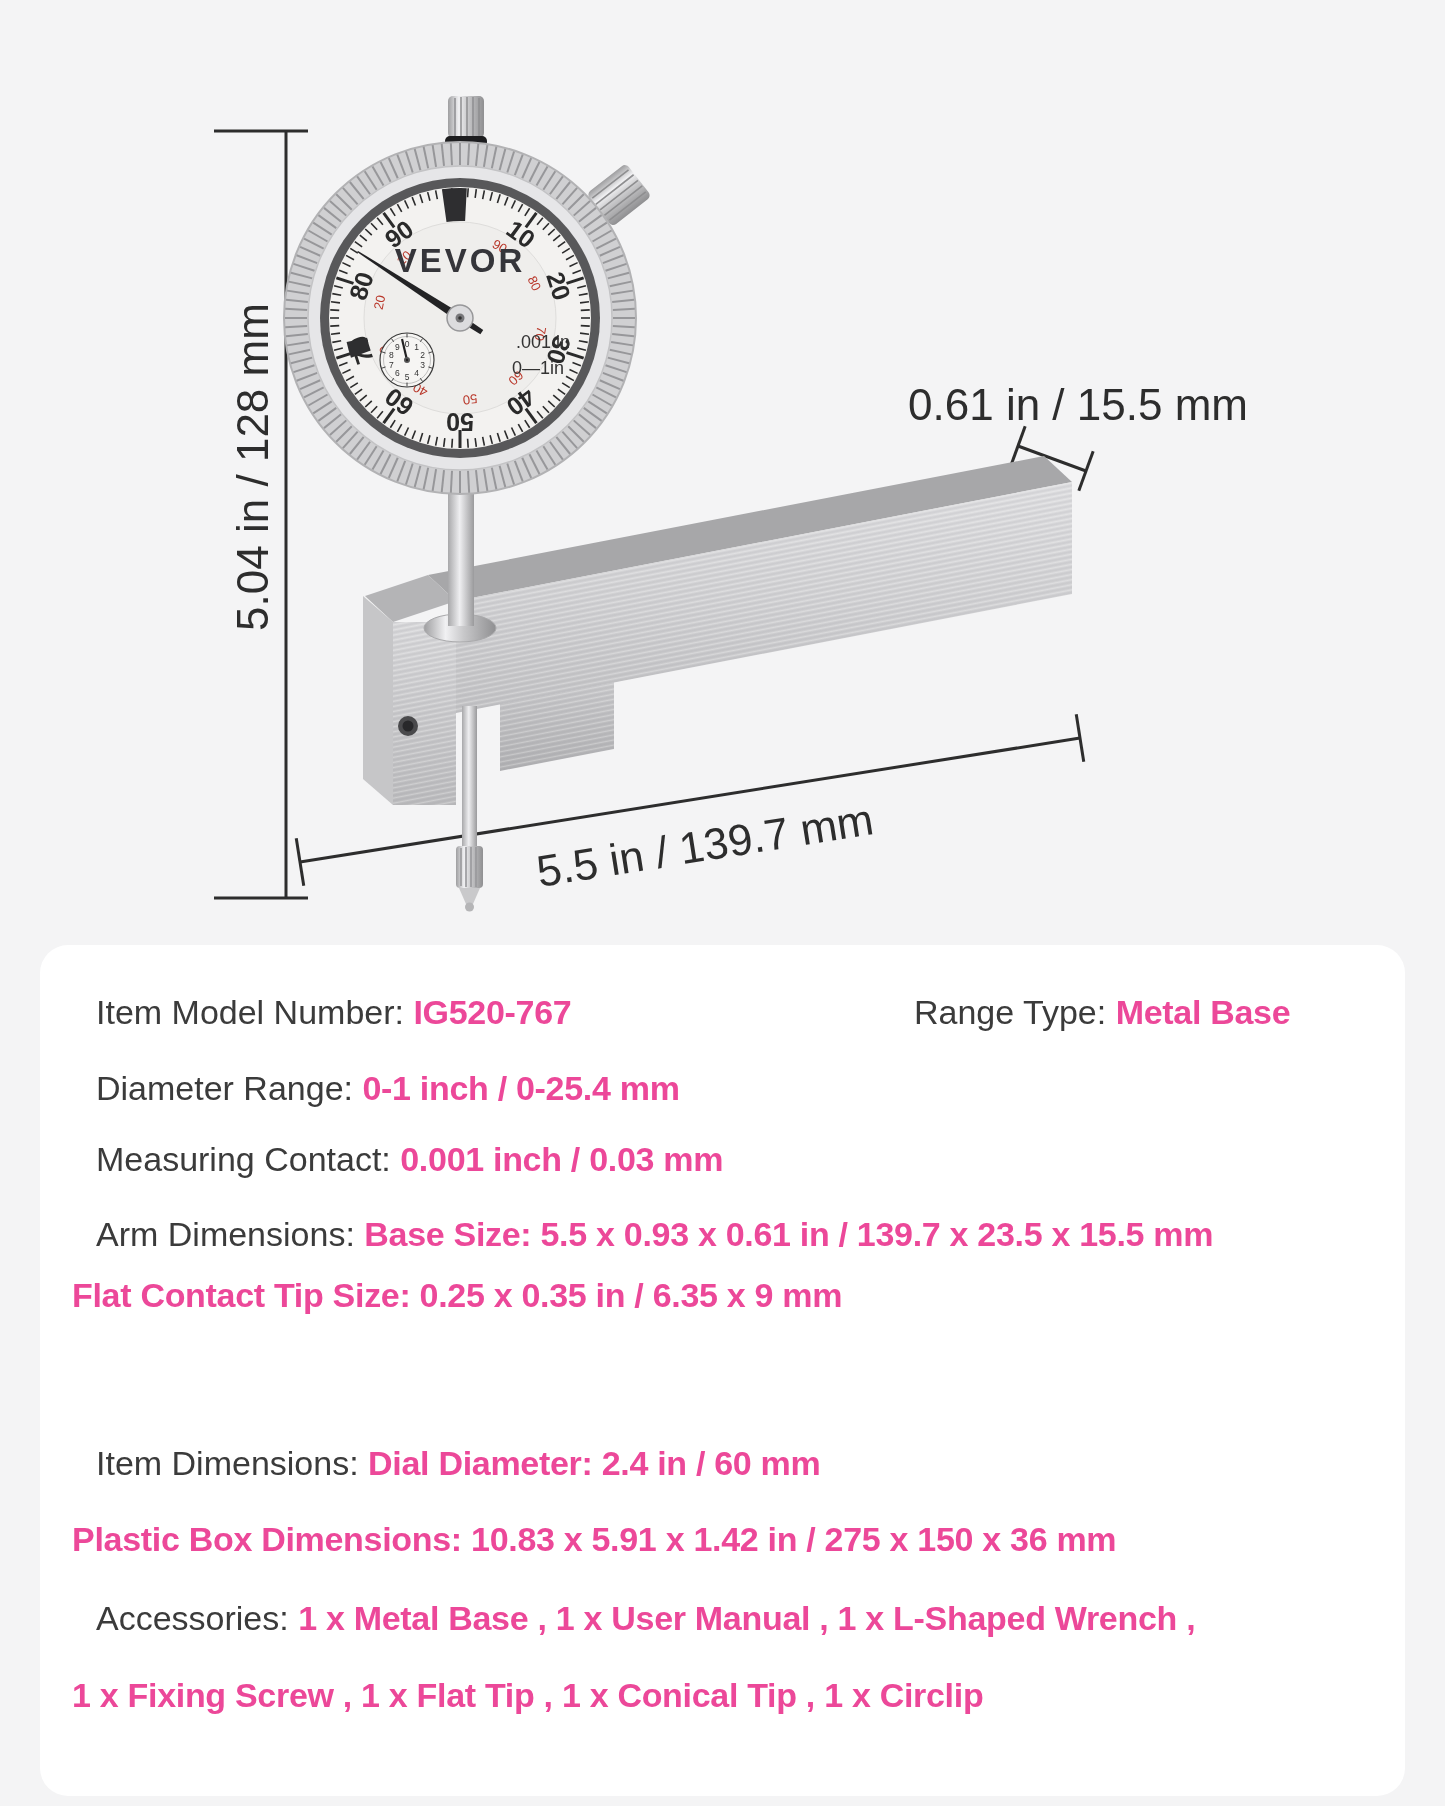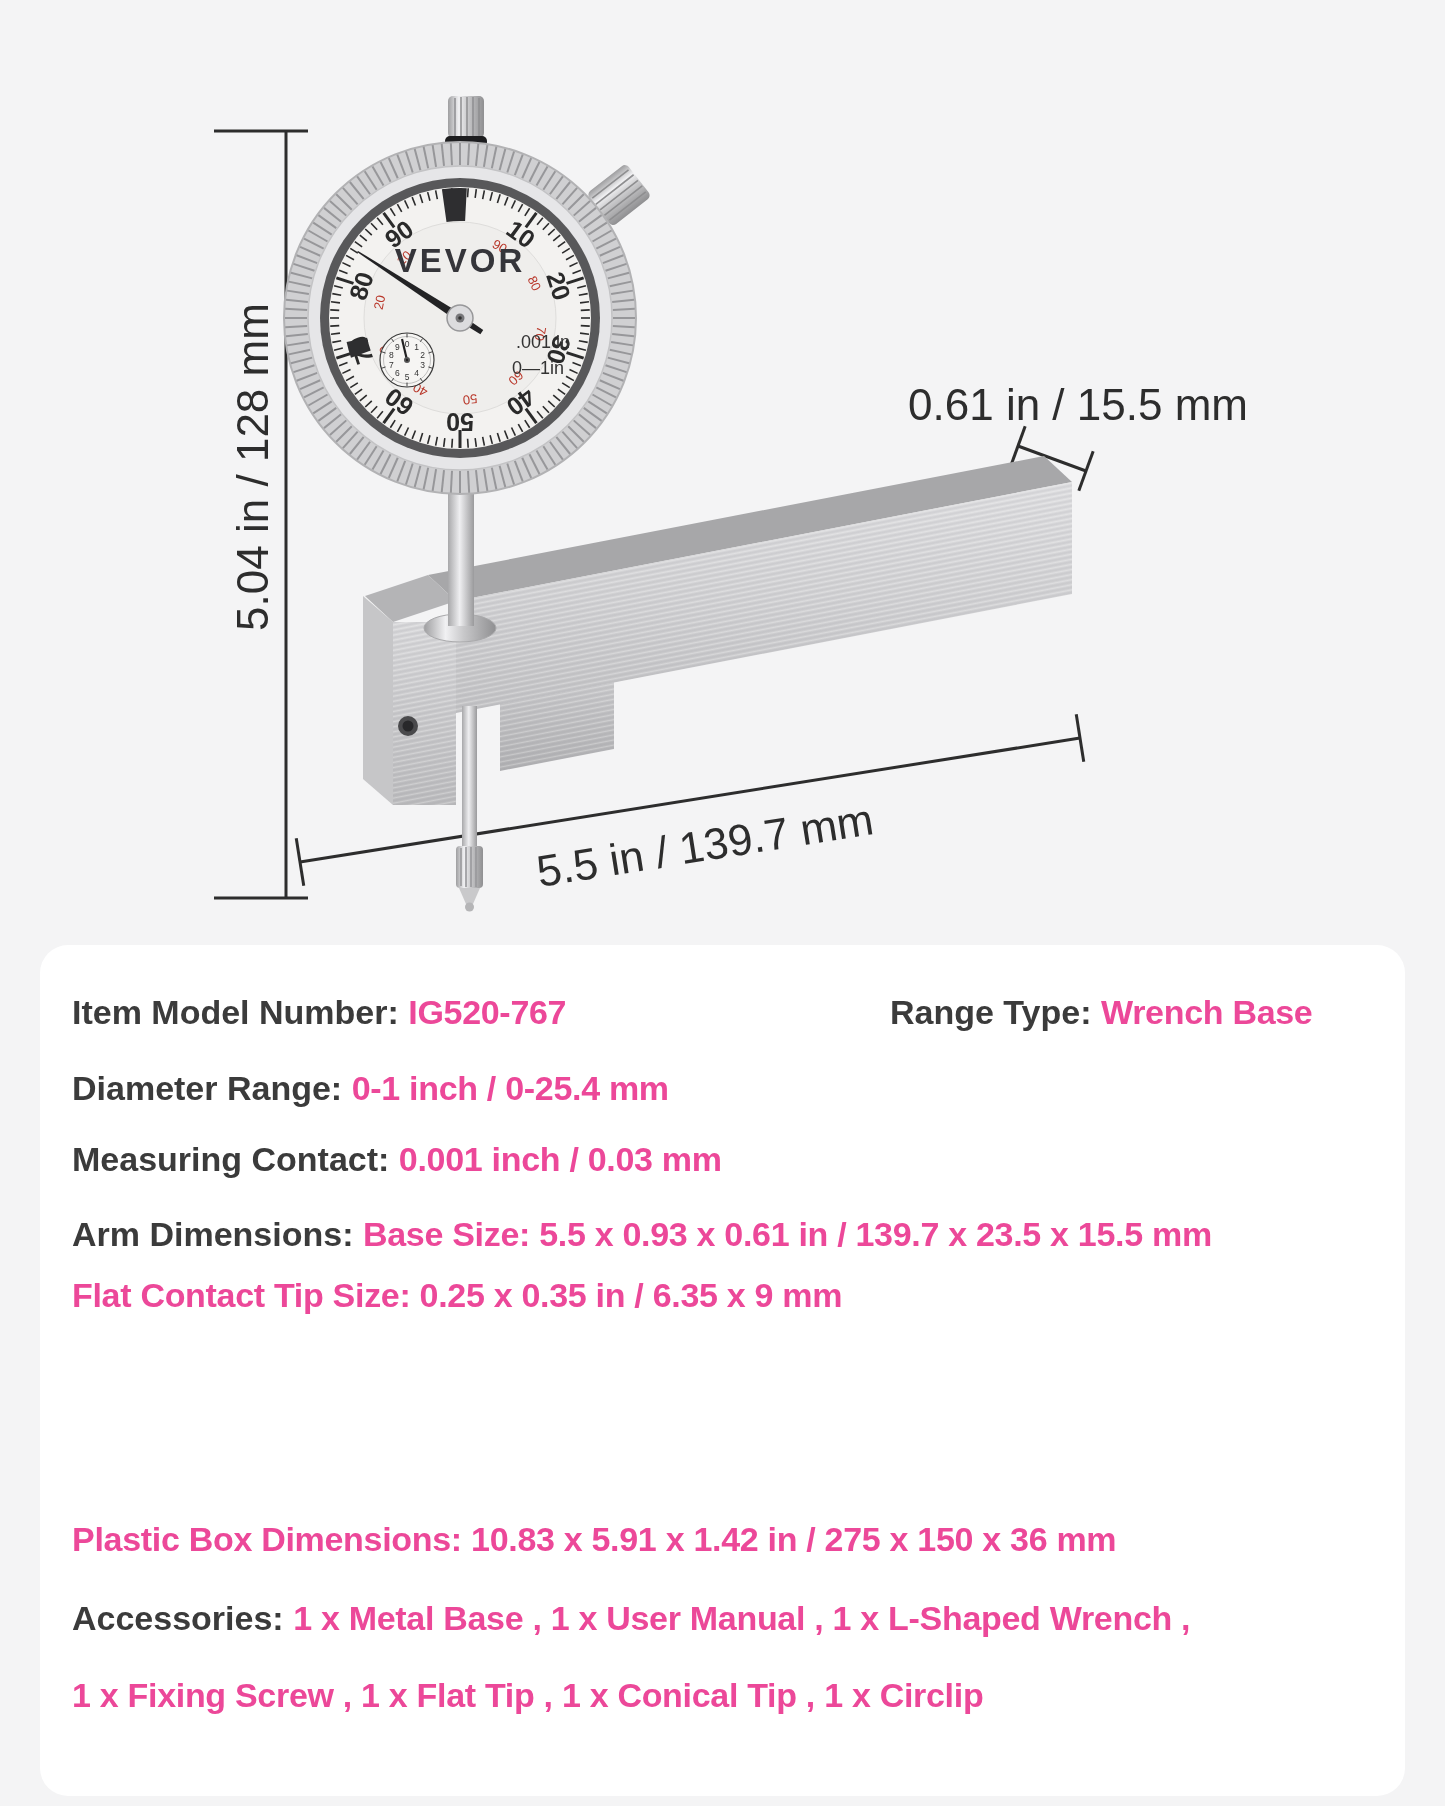--- a/index.html
+++ b/index.html
@@ -13,21 +13,21 @@
 
   .spec-panel{
     position:absolute;left:40px;top:945px;width:1365px;height:851px;
     background:#ffffff;border-radius:28px;
   }
   .spec-col{position:absolute;top:0;left:0;width:100%;height:100%;}
   .spec-row{
     position:absolute;font-size:34px;line-height:42px;color:#3b3b3b;
     white-space:pre;letter-spacing:0;
   }
-  .spec-row .lbl{font-weight:700;color:#3b3b3b;}
+  .spec-row .lbl{font-weight:400;color:#3b3b3b;margin-left:24px;}
   .spec-row .val{font-weight:700;color:#ec4899;letter-spacing:-0.3px;}
 </style>
 </head>
 <body>
 
 <div id="stage">
 
 <svg id="illus" width="1445" height="945" viewBox="0 0 1445 945" style="position:absolute;left:0;top:0;">
   <defs>
     <linearGradient id="silverH" x1="0" y1="0" x2="1" y2="0">
@@ -476,22 +476,23 @@
   </g>
 </svg>
 
 <div class="spec-panel">
   <div class="spec-col" id="spec-left">
         <div class="spec-row" style="top: 46px; left: 32px;"><span class="lbl">Item Model Number: </span><span class="val">IG520-767</span></div>
         <div class="spec-row" style="top: 122px; left: 32px;"><span class="lbl">Diameter Range: </span><span class="val">0-1 inch / 0-25.4 mm</span></div>
         <div class="spec-row" style="top: 193px; left: 32px;"><span class="lbl">Measuring Contact: </span><span class="val">0.001 inch / 0.03 mm</span></div>
         <div class="spec-row" style="top: 268px; left: 32px;"><span class="lbl">Arm Dimensions: </span><span class="val">Base Size: 5.5 x 0.93 x 0.61 in / 139.7 x 23.5 x 15.5 mm</span></div>
         <div class="spec-row" style="top: 329px; left: 32px;"><span class="val">Flat Contact Tip Size: 0.25 x 0.35 in / 6.35 x 9 mm</span></div>
+        <div class="spec-row" style="top: 497px; left: 32px;"><span class="lbl">Item Dimensions: </span><span class="val">Dial Diameter: 2.4 in / 60 mm</span></div>
         <div class="spec-row" style="top: 573px; left: 32px;"><span class="val">Plastic Box Dimensions: 10.83 x 5.91 x 1.42 in / 275 x 150 x 36 mm</span></div>
         <div class="spec-row" style="top: 652px; left: 32px;"><span class="lbl">Accessories: </span><span class="val">1 x Metal Base , 1 x User Manual , 1 x L-Shaped Wrench ,</span></div>
         <div class="spec-row" style="top: 729px; left: 32px;"><span class="val">1 x Fixing Screw , 1 x Flat Tip , 1 x Conical Tip , 1 x Circlip</span></div>
       </div>
   <div class="spec-col" id="spec-right">
-        <div class="spec-row" style="top: 46px; left: 850px;"><span class="lbl">Range Type: </span><span class="val">Wrench Base</span></div>
+        <div class="spec-row" style="top: 46px; left: 850px;"><span class="lbl">Range Type: </span><span class="val">Metal Base</span></div>
       </div>
 </div>
 
 </div>
 
 </body></html>

